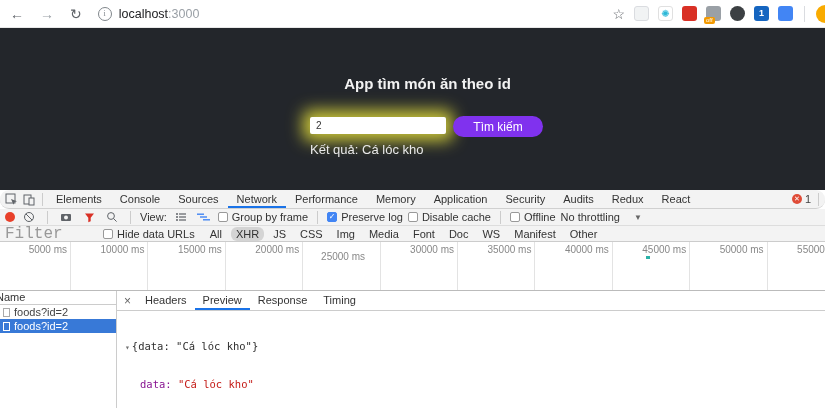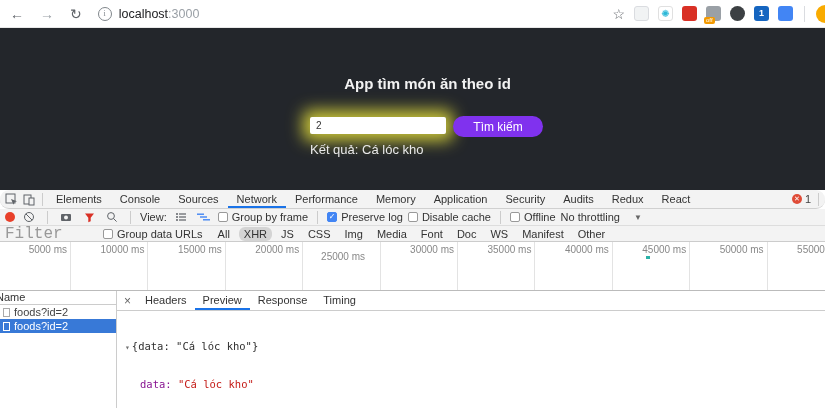--- a/index.html
+++ b/index.html
@@ -251,21 +251,21 @@
       <span class="throttle">
         <span>No throttling</span>
         <span class="caret">▼</span>
       </span>
     </div>
 
     <div class="dt-filterbar">
       <input class="filter-input" placeholder="Filter" style="">
       <span class="cb" style="margin-right:8px;">
         <span class="cb-box"></span>
-        <span class="cb-label">Group data URLs</span>
+        <span class="cb-label">Hide data URLs</span>
       </span>
       <span id="filter-pills" style="display:flex;align-items:center;">
           <span class="pill">All</span>
           <span class="pill active">XHR</span>
           <span class="pill">JS</span>
           <span class="pill">CSS</span>
           <span class="pill">Img</span>
           <span class="pill">Media</span>
           <span class="pill">Font</span>
           <span class="pill">Doc</span>

